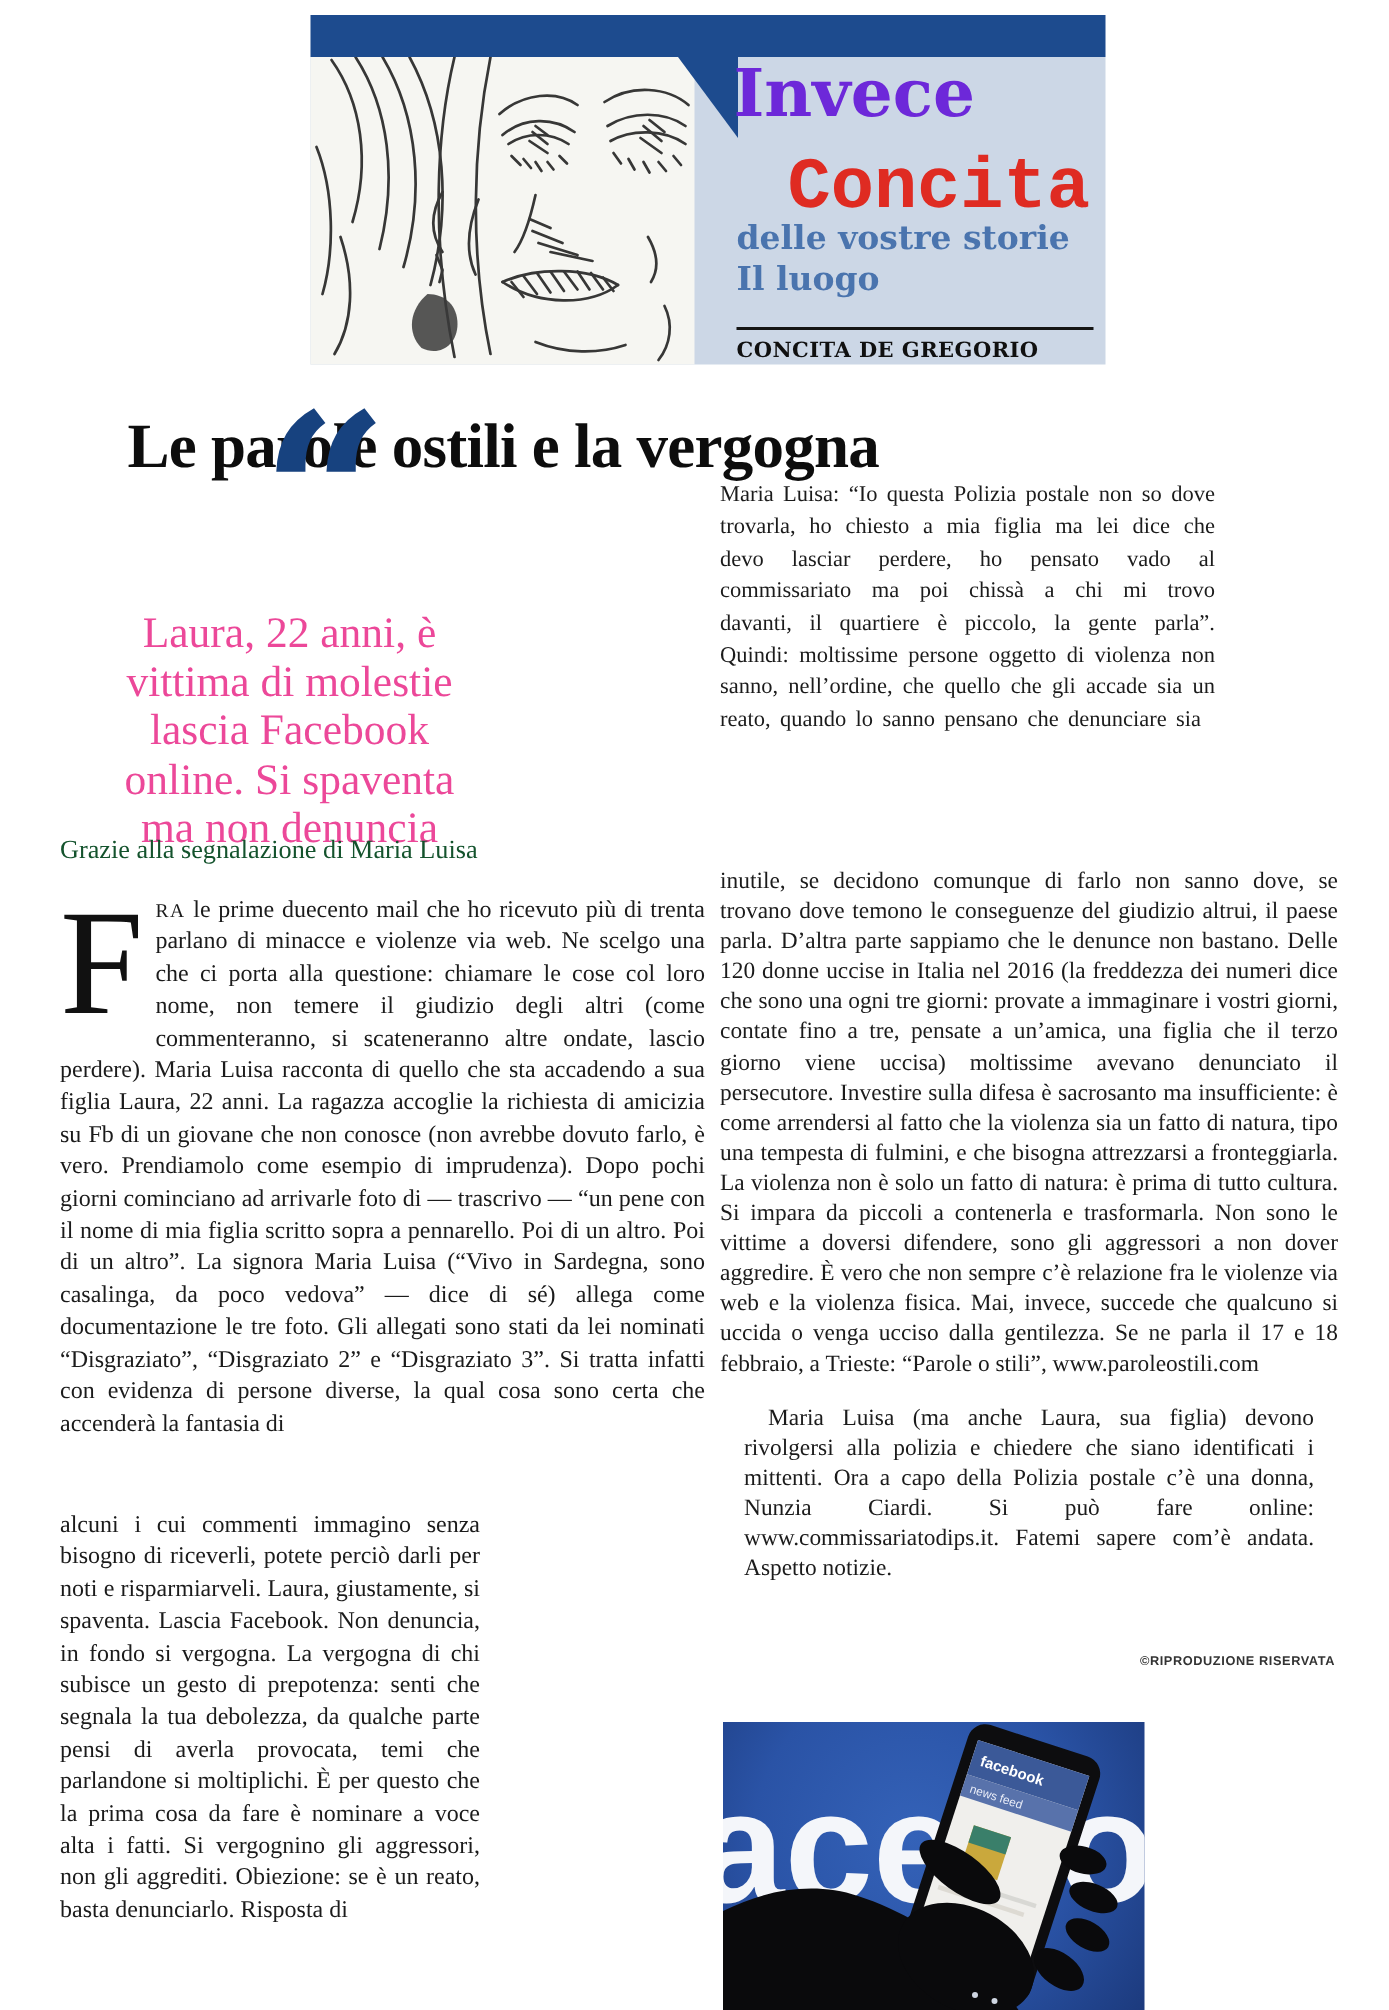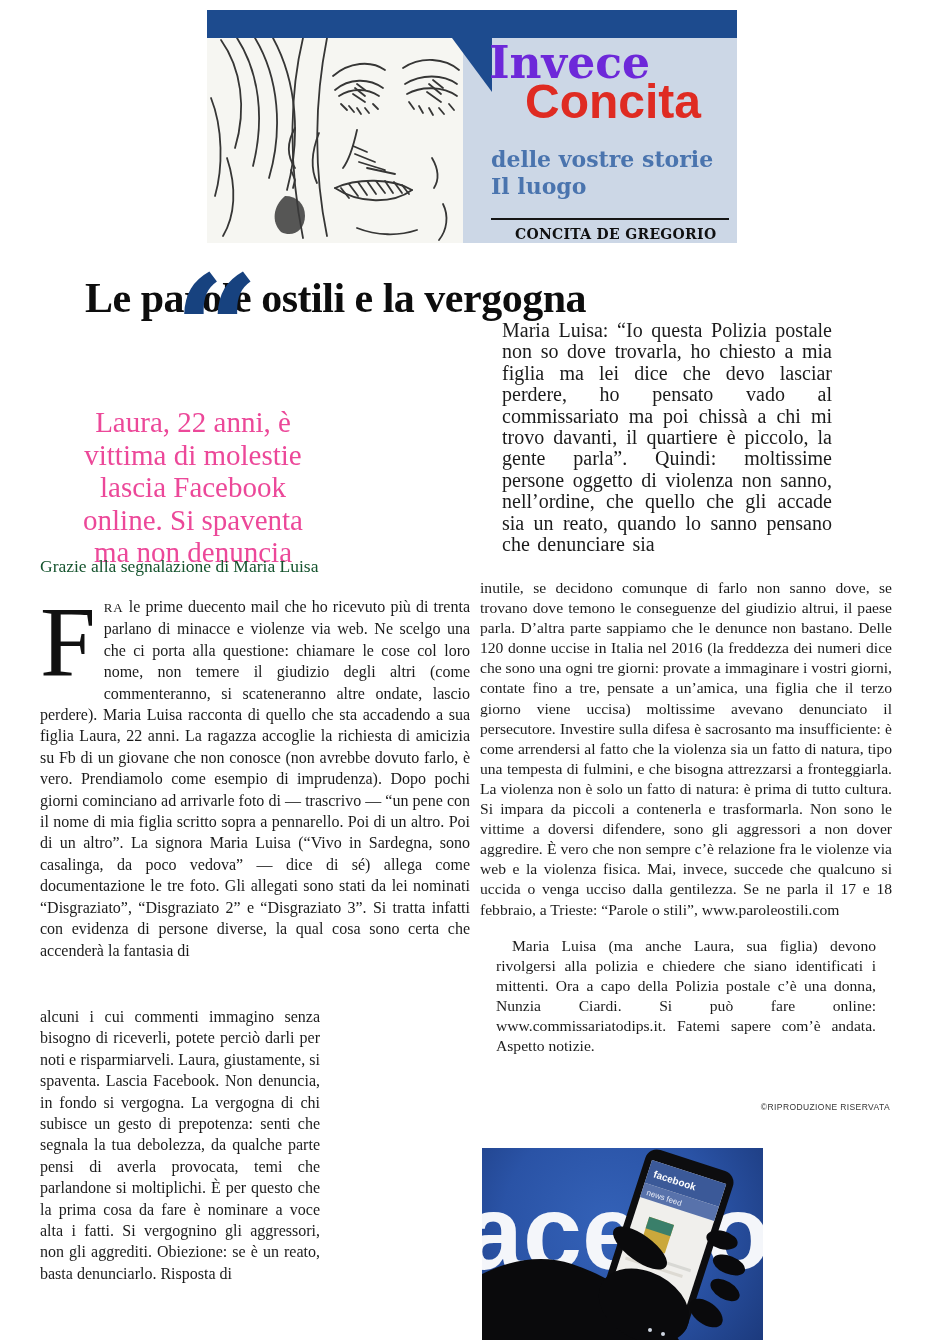--- a/index.html
+++ b/index.html
@@ -7,50 +7,50 @@
         font-family:"Liberation Serif",serif;color:#1c1c1c;margin:0 auto;}
   .abs{position:absolute;}
 
   
   .mast-bar{left:207px;top:10px;width:530px;height:28px;background:#1d4b8e;}
   .mast-panel{left:207px;top:38px;width:530px;height:205px;background:#ccd7e6;}
   .sketch{position:absolute;left:0;top:0;width:256px;height:205px;background:#f6f6f2;}
   .notch{position:absolute;left:245px;top:0;width:40px;height:54px;}
   .logo1{position:absolute;left:282px;top:0px;font-family:"DejaVu Serif",serif;font-weight:700;
          font-size:44px;line-height:50px;color:#6d28d9;}
-  .logo2{position:absolute;left:318px;top:36px;font-family:Liberation Sans, sans-serif;font-weight:700;
+  .logo2{position:absolute;left:318px;top:60px;font-family:Liberation Mono, monospace;font-weight:700;
          font-size:48px;line-height:56px;color:#df2b22;}
   .tagline{position:absolute;left:284px;top:108px;font-family:"DejaVu Serif",serif;font-weight:700;
          font-size:22px;line-height:27px;color:#4a74ae;}
   .tag-line{display:block;}
   .rule{position:absolute;left:284px;top:180px;width:238px;height:2px;background:#151515;}
   .author{position:absolute;left:284px;top:188px;font-family:"DejaVu Serif",serif;font-weight:700;
-         font-size:14px;letter-spacing:0.3px;color:#101010;margin-left:24px;}
+         font-size:14px;letter-spacing:0.3px;color:#101010;}
 
   
   .headline{left:85px;top:246px;width:760px;text-align:left;font-size:42px;line-height:48px;
             font-weight:700;letter-spacing:-0.5px;color:#0d0d0d;}
   .qmark{left:174px;top:264px;font-family:"DejaVu Serif",serif;font-weight:700;
          font-size:148px;line-height:132px;color:#17427f;}
   .pullquote{left:28px;top:406px;width:330px;text-align:center;font-size:29px;line-height:32.5px;color:#ec4899;}
   .pq-line{display:block;}
   .credit{left:40px;top:556px;font-size:17.5px;color:#14532d;}
 
   
   .body-text{font-size:16px;line-height:21.4px;text-align:justify;color:#1b1b1b;}
   .colA{left:40px;top:596px;width:430px;}
   .colB{left:40px;top:1006px;width:280px;}
-  .colC{left:480px;top:320px;width:330px;font-size:20px;word-spacing:2.5px;margin-left:22px;}
+  .colC{left:480px;top:320px;width:330px;font-size:15px;word-spacing:2.5px;}
   .colD{left:480px;top:578px;width:412px;font-size:15.6px;line-height:20.1px;}
   .dropcap{float:left;font-size:100px;line-height:82px;margin:5px 8px 0 0;color:#111;}
   .lead-caps{font-size:13px;letter-spacing:1px;}
   .ital{}
   .para2{text-indent:16px;margin:16px;}
   .copyright{left:600px;top:1102px;width:290px;text-align:right;font-family:"Liberation Sans",sans-serif;
-             font-size:8.5px;font-weight:400;letter-spacing:0.4px;color:#333;}
+             font-size:8.5px;font-weight:700;letter-spacing:0.4px;color:#333;}
 
   
   .photo{left:482px;top:1148px;width:281px;height:192px;overflow:hidden;
          background:radial-gradient(circle at 45% 40%, #3462b8 0%, #2a53a6 55%, #1c3a7d 100%);}
   .photo-word{position:absolute;left:-18px;top:24px;font-family:"Liberation Sans",sans-serif;
               font-weight:700;font-size:106px;color:#f4f6fa;}
   .photo-svg{position:absolute;left:0;top:0;}
 </style>
 </head>
 <body>

